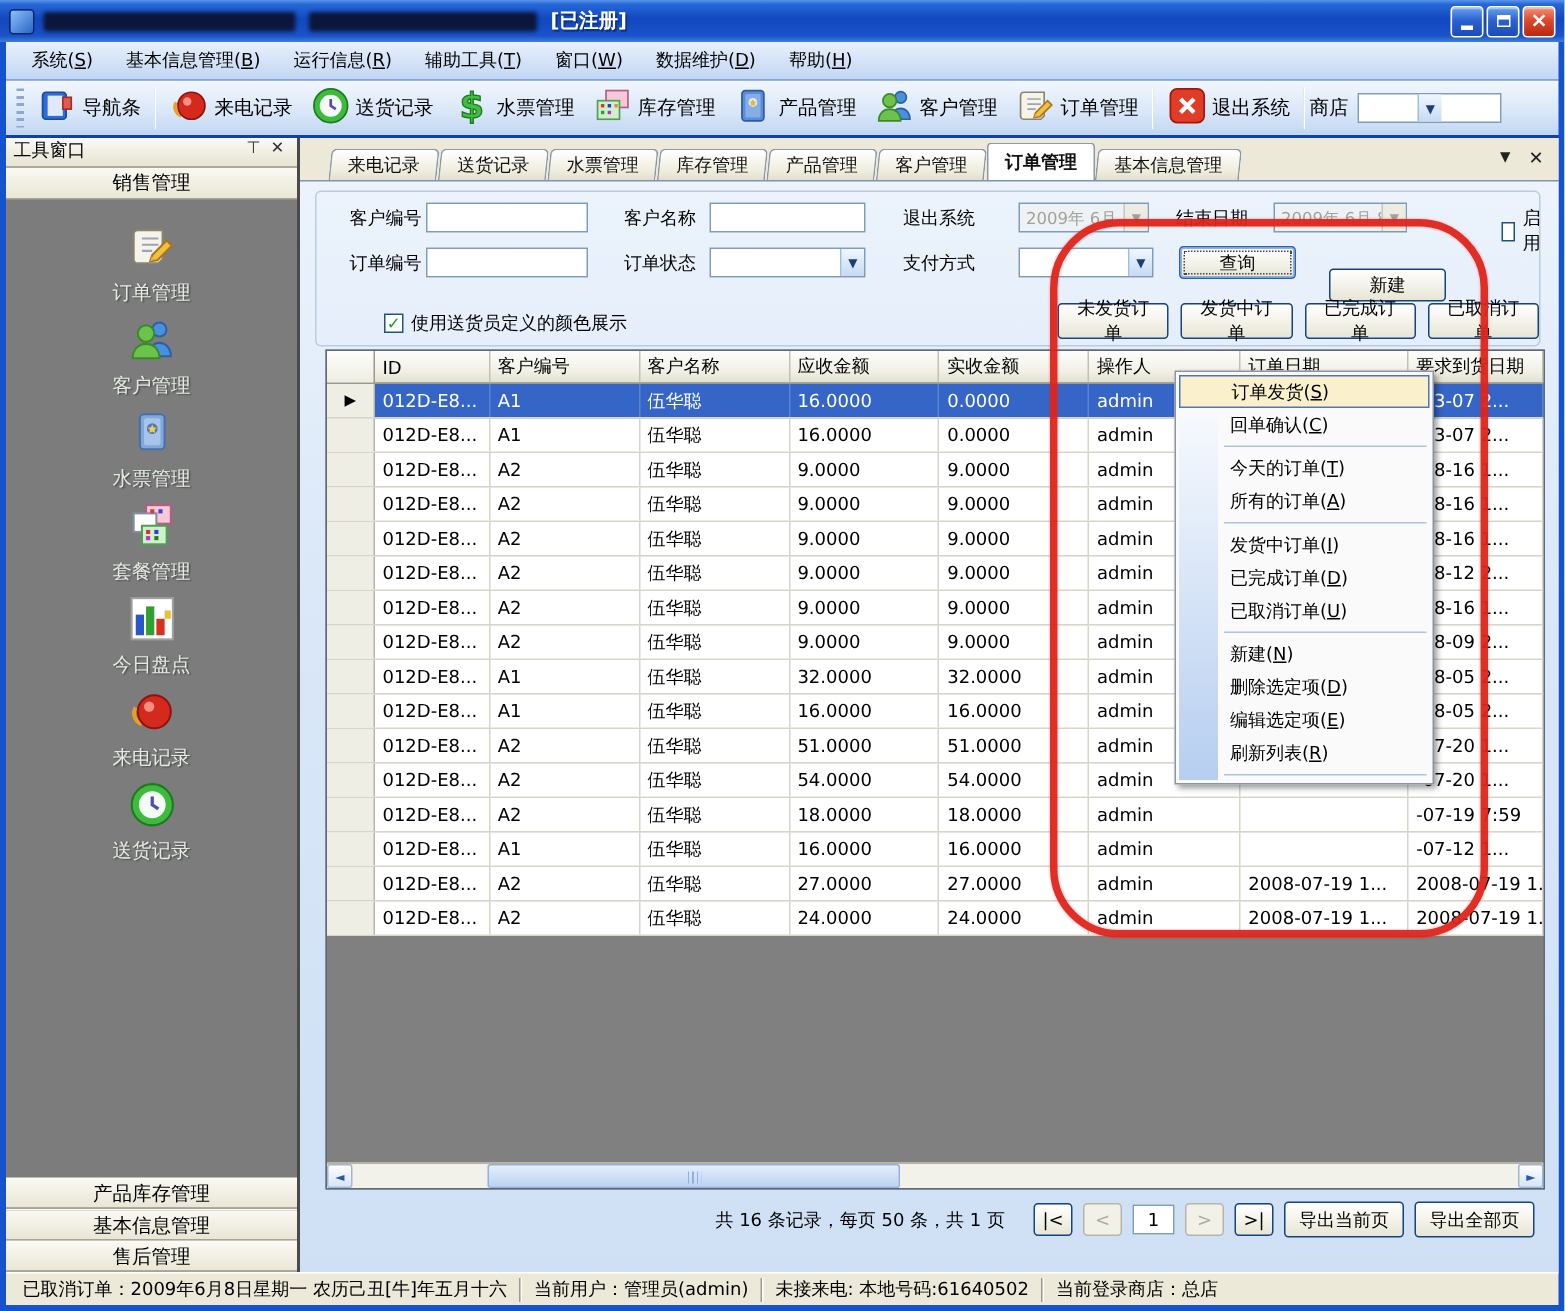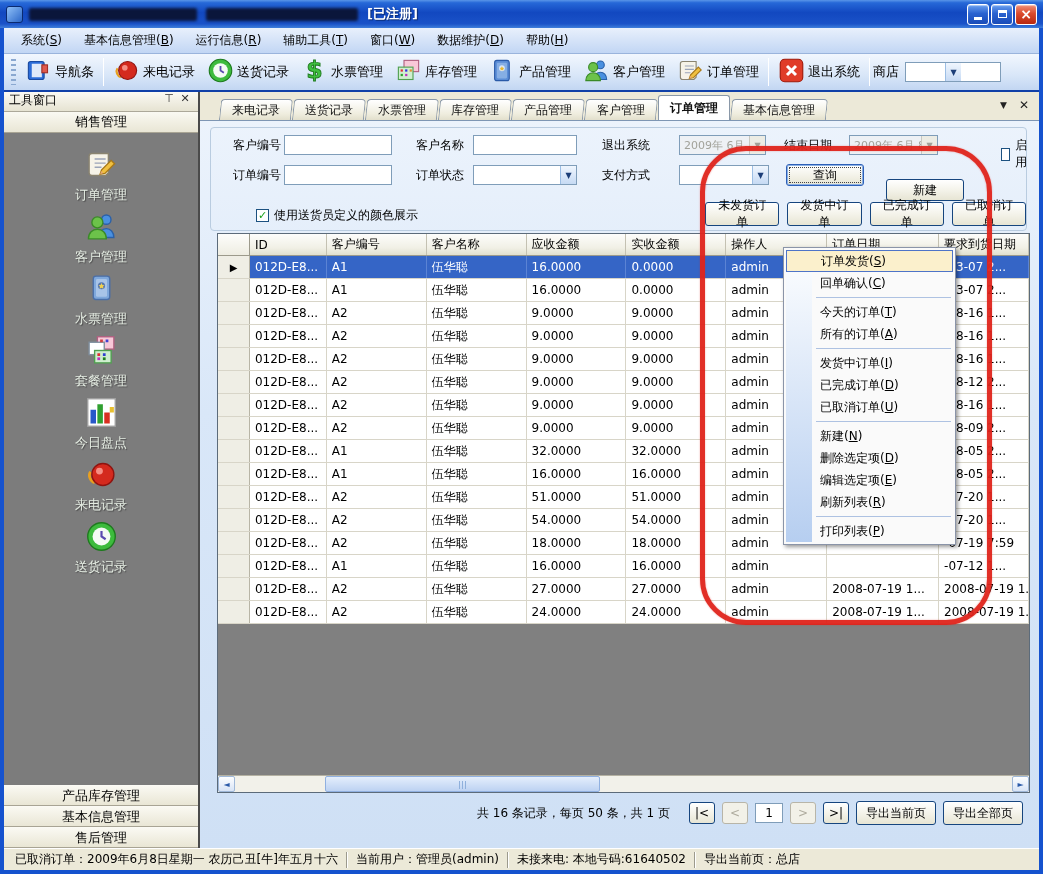--- a/index.html
+++ b/index.html
@@ -646,36 +646,35 @@
     </div>
   </div>
 
   <div class="statusbar">
     <span class="st-seg">已取消订单：2009年6月8日星期一  农历己丑[牛]年五月十六</span>
     <span class="st-div"></span>
     <span class="st-seg">当前用户：管理员(admin)</span>
     <span class="st-div"></span>
     <span class="st-seg">未接来电: 本地号码:61640502</span>
     <span class="st-div"></span>
-    <span class="st-seg">导出当前页：总店</span>
+    <span class="st-seg">当前登录商店：总店</span>
   </div>
 
   <div class="ctxmenu" id="ctxmenu">
       <div class="cm-item hl">订单发货(<u>S</u>)</div>
       <div class="cm-item">回单确认(<u>C</u>)</div>
       <div class="cm-sep"></div>
       <div class="cm-item">今天的订单(<u>T</u>)</div>
       <div class="cm-item">所有的订单(<u>A</u>)</div>
       <div class="cm-sep"></div>
       <div class="cm-item">发货中订单(<u>I</u>)</div>
       <div class="cm-item">已完成订单(<u>D</u>)</div>
       <div class="cm-item">已取消订单(<u>U</u>)</div>
       <div class="cm-sep"></div>
       <div class="cm-item">新建(<u>N</u>)</div>
       <div class="cm-item">删除选定项(<u>D</u>)</div>
       <div class="cm-item">编辑选定项(<u>E</u>)</div>
       <div class="cm-item">刷新列表(<u>R</u>)</div>
       <div class="cm-sep"></div>
-      <div class="cm-item">打印列表(<u>P</u>)</div>
     </div>
 
   <div class="annot"></div>
 </div>
 
 </body></html>

